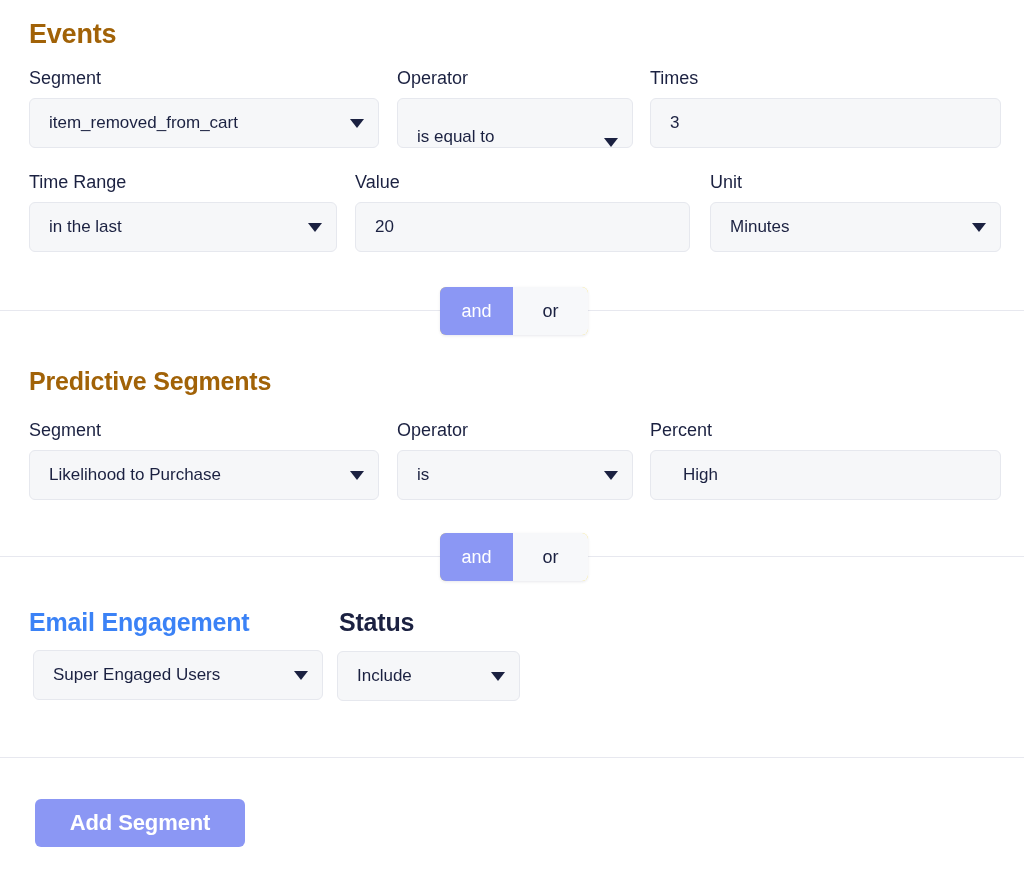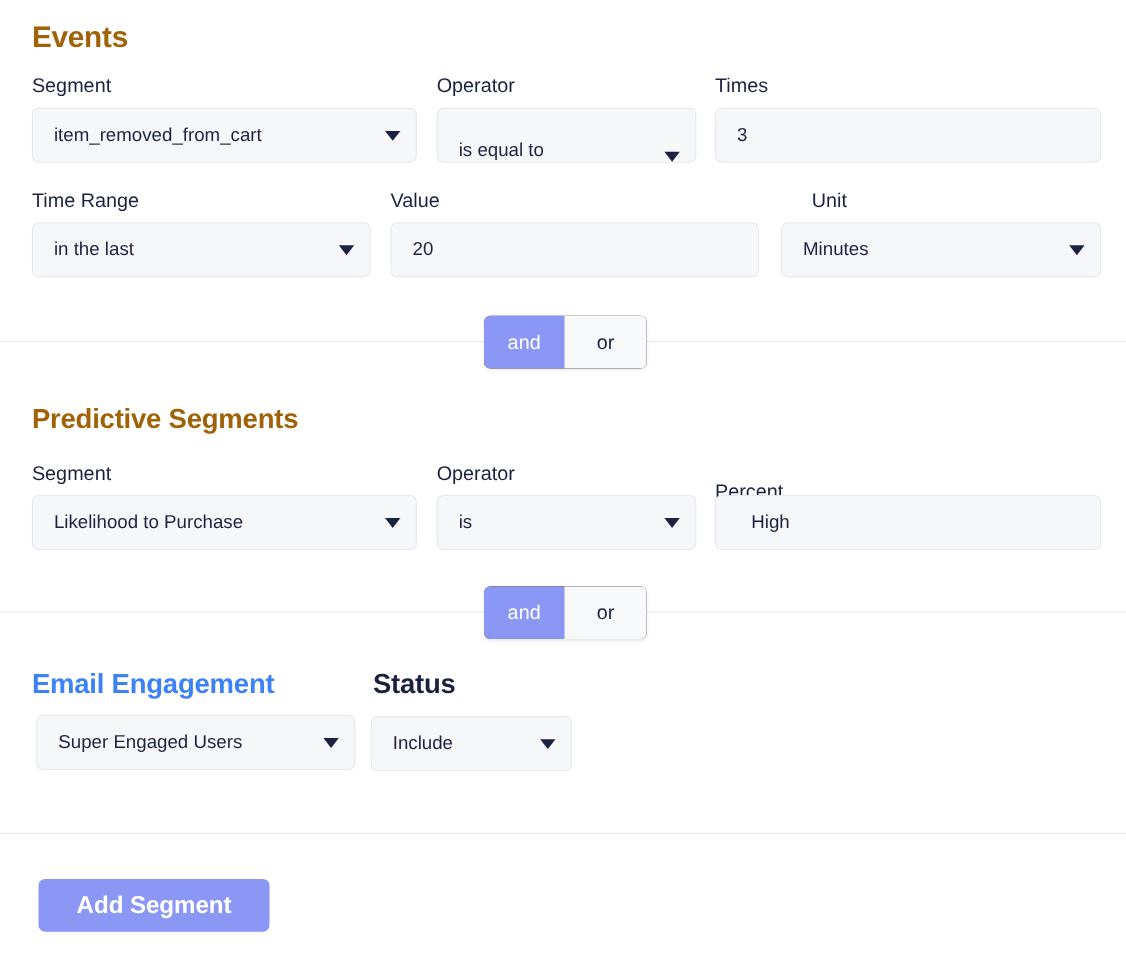--- a/index.html
+++ b/index.html
@@ -103,21 +103,21 @@
     background: #e7e8ef;
   }
 
   
   .andor {
     position: absolute;
     display: flex;
     border-radius: 6px;
     overflow: hidden;
     box-shadow: 0 1px 3px rgba(27, 33, 65, 0.10);
-    background: #404040;
+    background: #fde047;
     height: 48px;
     justify-content: center;
   }
   .andor .opt {
     display: flex;
     align-items: center;
     justify-content: center;
     font-size: 18px;
     box-sizing: border-box;
     cursor: pointer;
@@ -183,21 +183,21 @@
   <div class="field is-select" style="left:29px; top:202px; width:308px;">
     <span class="value">in the last</span>
     <span class="caret"></span>
   </div>
 
   <div class="field-label" style="left:355px; top:172px;">Value</div>
   <div class="field" style="left:355px; top:202px; width:335px;">
     <span class="value">20</span>
   </div>
 
-  <div class="field-label" style="left:710px; top:172px;margin-left:28px;">Unit</div>
+  <div class="field-label" style="left:710px; top:172px;">Unit</div>
   <div class="field is-select" style="left:710px; top:202px; width:291px;">
     <span class="value">Minutes</span>
     <span class="caret"></span>
   </div>
 
   <div class="divider" style="top:310px;"></div>
   <div class="andor" style="left:440px; top:287px;">
     <div class="opt and">and</div>
     <div class="opt or">or</div>
   </div>
@@ -209,21 +209,21 @@
     <span class="value">Likelihood to Purchase</span>
     <span class="caret"></span>
   </div>
 
   <div class="field-label" style="left:397px; top:420px;">Operator</div>
   <div class="field is-select" style="left:397px; top:450px; width:236px;">
     <span class="value">is</span>
     <span class="caret"></span>
   </div>
 
-  <div class="field-label" style="left:650px; top:420px;margin-top:17px;">Percent</div>
+  <div class="field-label" style="left:650px; top:420px;">Percent</div>
   <div class="field" style="left:650px; top:450px; width:351px;padding-left:32px;">
     <span class="value">High</span>
   </div>
 
   <div class="divider" style="top:556px;"></div>
   <div class="andor" style="left:440px; top:533px;">
     <div class="opt and">and</div>
     <div class="opt or">or</div>
   </div>
 

